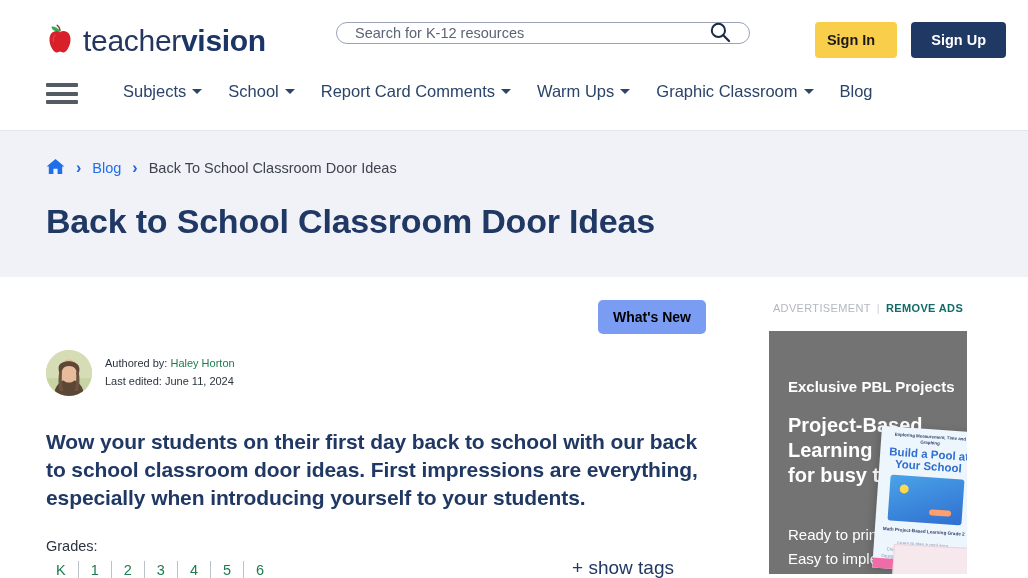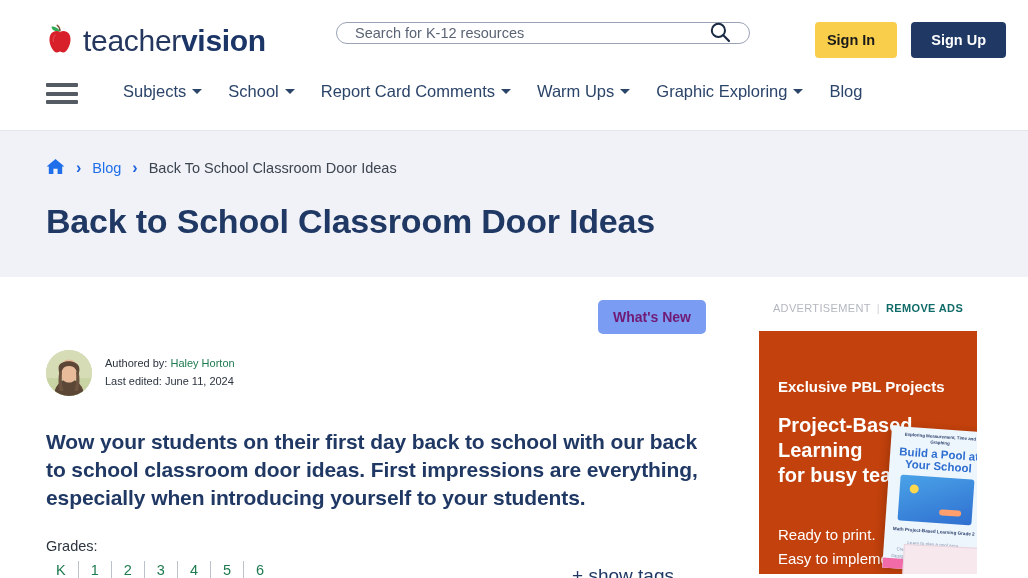--- a/index.html
+++ b/index.html
@@ -157,21 +157,21 @@
     background: #ffffff;
     padding: 0 22px 0 46px;
     gap: 24px;
   }
   .col-main { width: 660px; flex: 0 0 660px; position: relative; }
   .col-side { flex: 1; }
 
   .whats-new-row { display: flex; justify-content: flex-end; padding-top: 23px; }
   .whats-new {
     background: #7a9cf2;
-    color: #701a75;
+    color: #000000;
     font-weight: 700;
     font-size: 14px;
     padding: 9px 15px;
     border-radius: 5px;
     cursor: pointer;
     border: none;
     font-family: "Liberation Sans", sans-serif;
   }
 
   .author-row { display: flex; align-items: center; gap: 13px; margin-top: 16px; }
@@ -228,24 +228,24 @@
     gap: 6px;
     padding-top: 25px;
     font-size: 11px;
     letter-spacing: 0.35px;
   }
   .ad-label { color: #b3b7bf; }
   .ad-divider { color: #cfd2d8; }
   .ad-remove { color: #116b68; font-weight: 700; cursor: pointer; }
 
   .ad-unit {
-    margin: 17px auto 16px auto;
-    width: 218px;
+    margin: 17px auto 8px auto;
+    width: 198px;
     height: 243px;
-    background: #c2410c;
+    background: #737373;
     position: relative;
     overflow: hidden;
     cursor: pointer;
   }
   .ad-eyebrow {
     position: absolute; left: 19px; top: 47px;
     color: #ffffff; font-weight: 700; font-size: 15px;
   }
   .ad-head {
     position: absolute; left: 19px; top: 82px;
@@ -354,21 +354,21 @@
   </div>
   <div class="nav-item">
     <span>Report Card Comments</span>
     <i class="caret"></i>
   </div>
   <div class="nav-item">
     <span>Warm Ups</span>
     <i class="caret"></i>
   </div>
   <div class="nav-item">
-    <span>Graphic Exploring</span>
+    <span>Graphic Classroom</span>
     <i class="caret"></i>
   </div>
   <div class="nav-item">
     <span>Blog</span>
   </div>
 </nav>
 
 <section class="crumb-band">
   <div class="crumb">
     <span>

